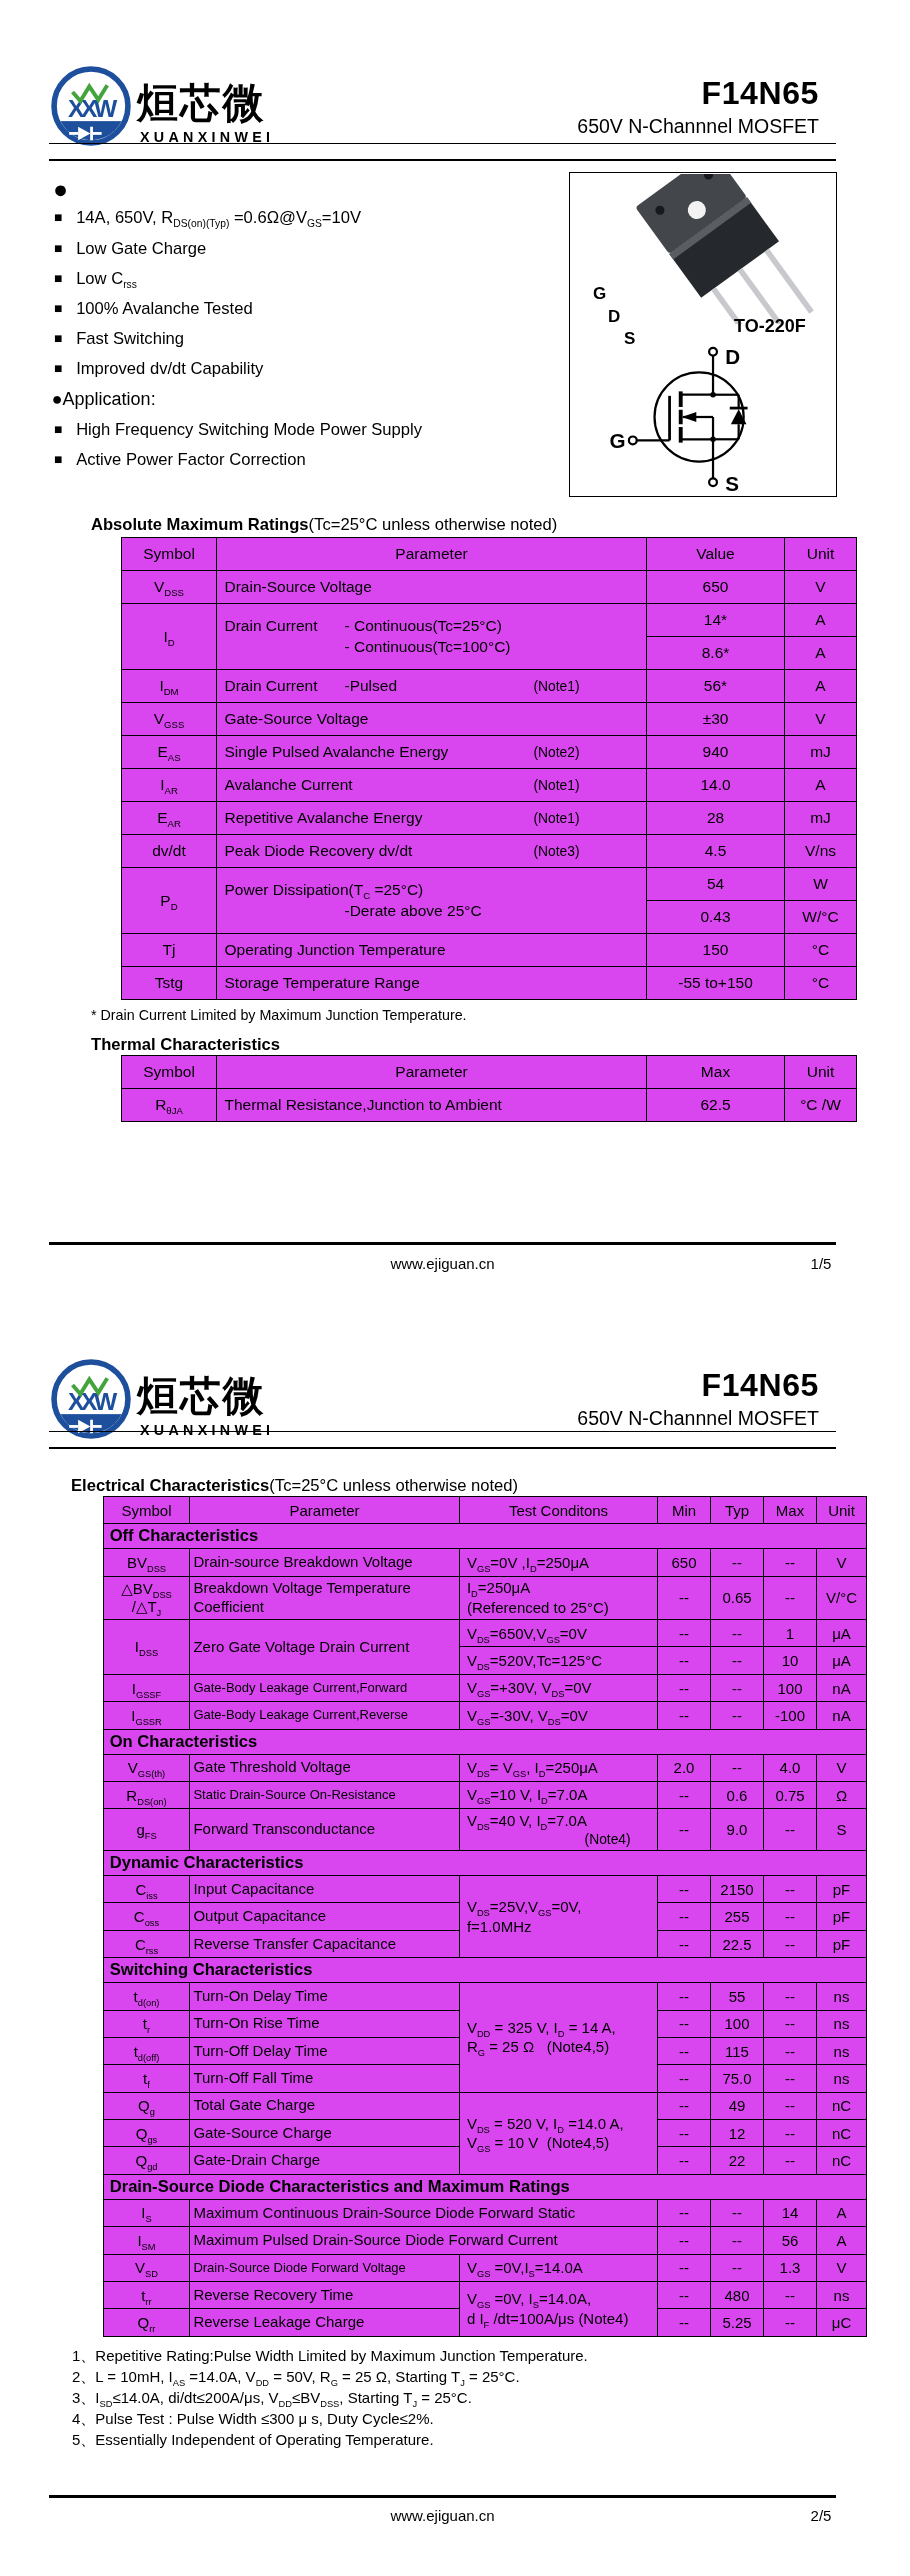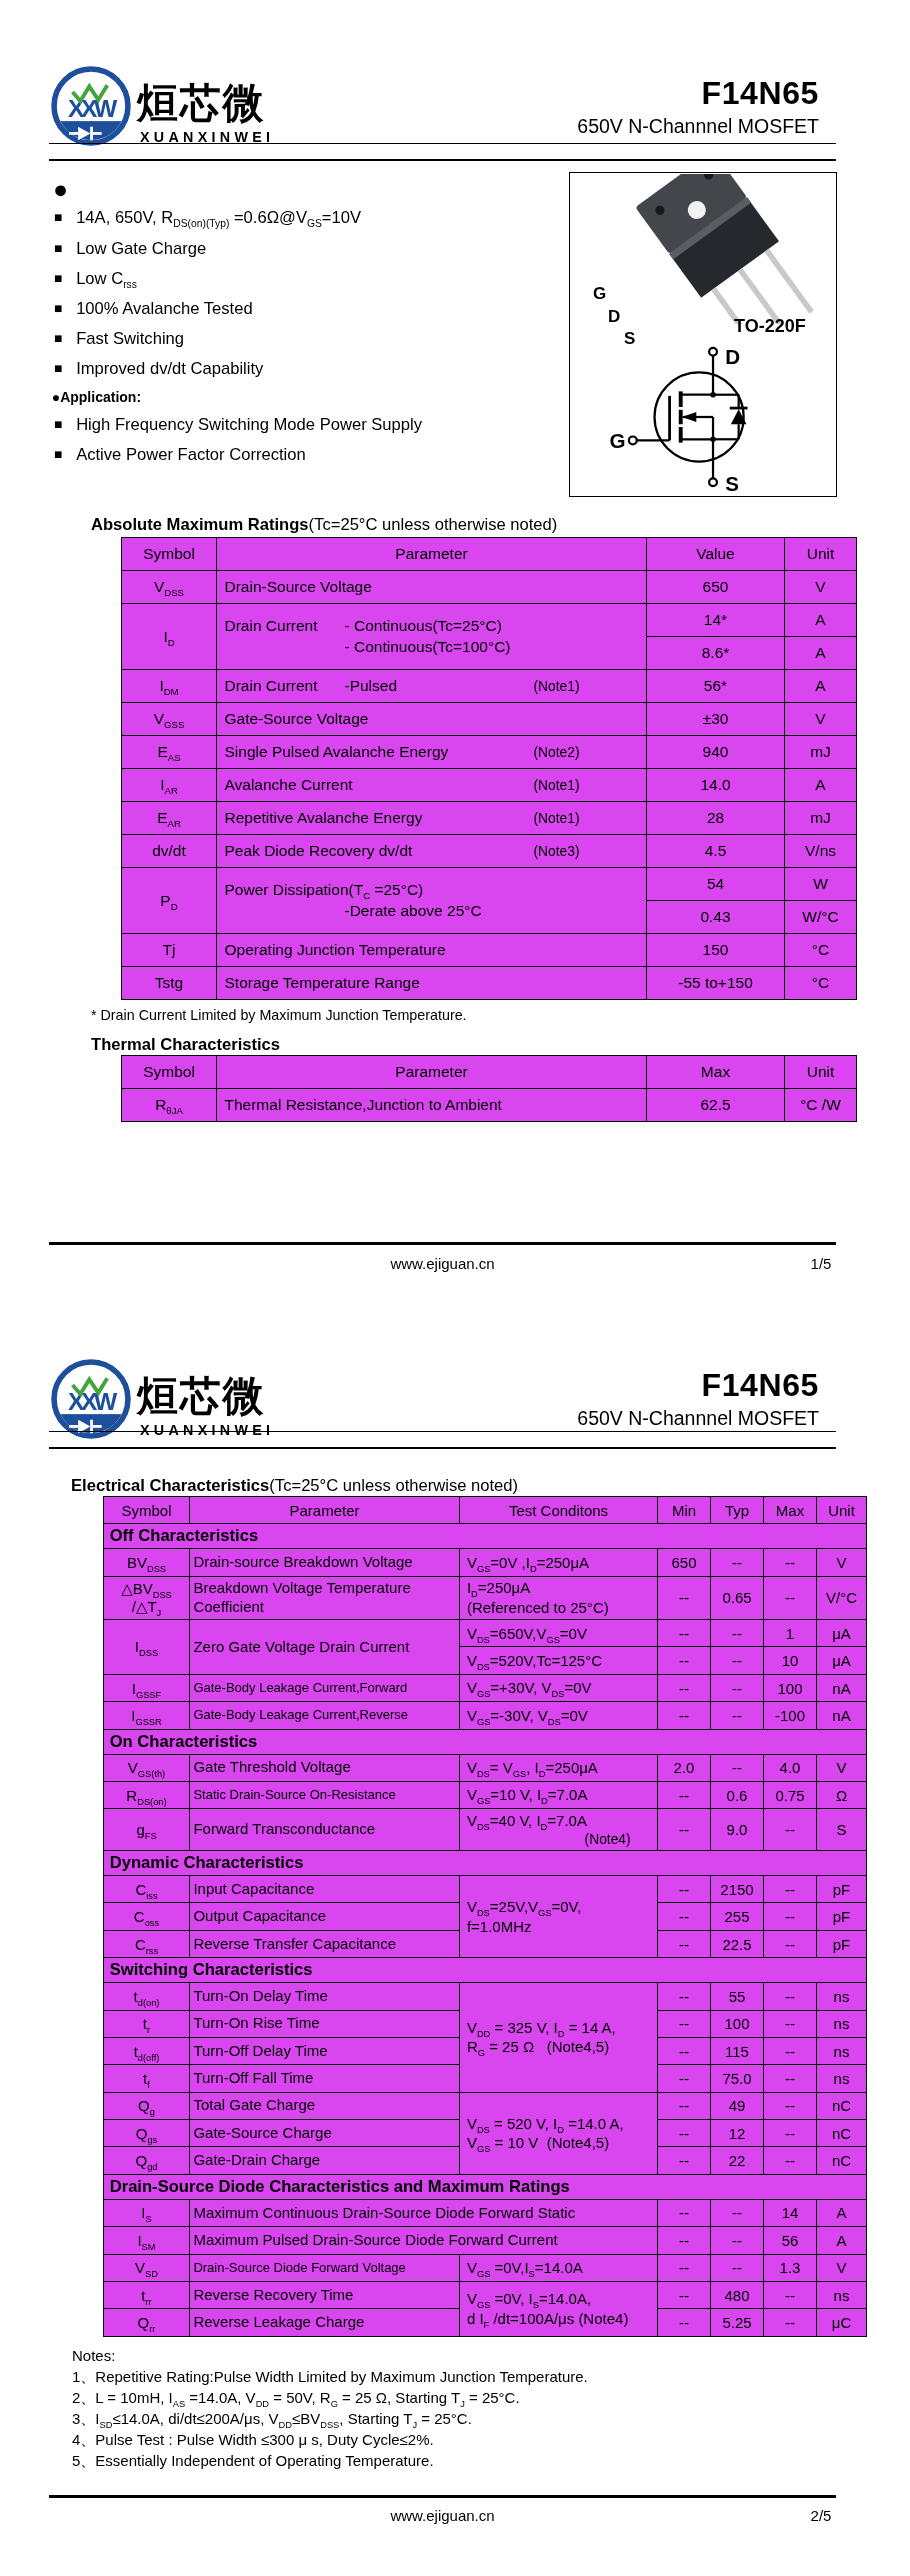--- a/index.html
+++ b/index.html
@@ -15,21 +15,21 @@
   .titleblock .pn{font-size:32px;font-weight:bold;letter-spacing:0.6px;}
   .titleblock .sub{font-size:19.5px;margin-top:3.4px;}
   .rule{position:absolute;left:49px;width:787px;background:#000;}
   .r1{top:143px;height:1.1px;}
   .r2{top:159px;height:1.7px;}
   
   .features{position:absolute;left:54px;top:178px;width:505px;font-size:16.6px;}
   .lead{font-size:25px;line-height:23px;margin-bottom:6.9px;margin-left:-1.1px;}
   .feat{display:flex;align-items:center;margin-bottom:9.2px;min-height:21px;}
   .feat .sq{font-size:13.8px;margin-right:13.8px;line-height:1;}
-  .apph{font-size:14px;font-weight:bold;margin:4.6px 0 9.2px -2.3px;}
+  .apph{font-size:18px;font-weight:normal;margin:4.6px 0 9.2px -2.3px;}
   
   .pkgbox{position:absolute;left:569px;top:172px;width:266px;height:323px;border:1.7px solid #000;}
   .pkg3d{position:absolute;left:32px;top:1.1px;width:229px;height:150px;}
   .pinlbl{position:absolute;font-size:17px;font-weight:bold;}
   .pinG{left:23px;top:111px;} .pinD{left:38px;top:134px;} .pinS{left:54px;top:156px;}
   .pkgname{position:absolute;left:164px;top:143px;font-size:18px;font-weight:bold;}
   .mos{position:absolute;left:0;top:166px;width:266px;height:156px;}
   
   .h2{position:absolute;font-size:16.6px;white-space:nowrap;}
   .h2 b{font-size:16.6px;}
@@ -579,21 +579,20 @@
           <td class="pl">Reverse Leakage Charge</td>
           <td>--</td>
           <td>5.25</td>
           <td>--</td>
           <td>μC</td>
         </tr>
       </tbody>
   </table>
 
   <div class="notesblk">
-    <div class="nl">Notes:</div>
     <div id="notes-lines">
         <div class="nl">1、Repetitive Rating:Pulse Width Limited by Maximum Junction Temperature.</div>
         <div class="nl">2、L = 10mH, I<sub>AS</sub> =14.0A, V<sub>DD</sub> = 50V, R<sub>G</sub> = 25 Ω, Starting T<sub>J</sub> = 25°C.</div>
         <div class="nl">3、I<sub>SD</sub>≤14.0A, di/dt≤200A/μs, V<sub>DD</sub>≤BV<sub>DSS</sub>, Starting T<sub>J</sub> = 25°C.</div>
         <div class="nl">4、Pulse Test : Pulse Width ≤300 μ s, Duty Cycle≤2%.</div>
         <div class="nl">5、Essentially Independent of Operating Temperature.</div>
       </div>
   </div>
 
   <div class="footline fl2"></div>

